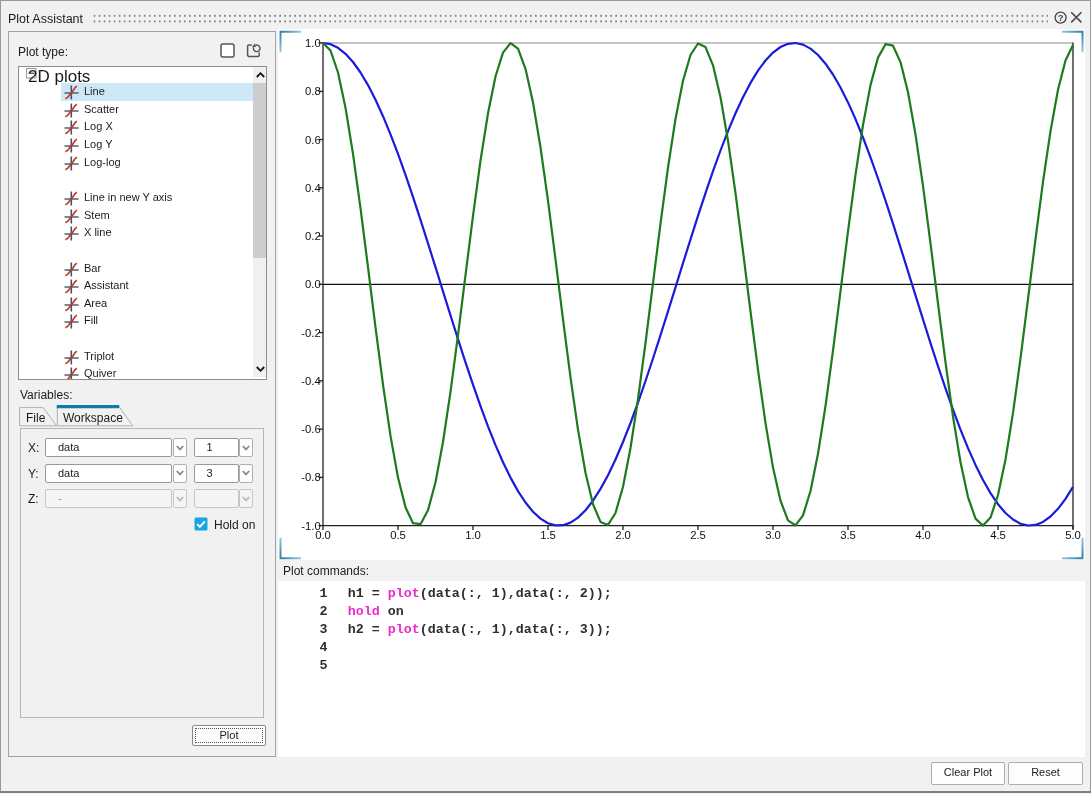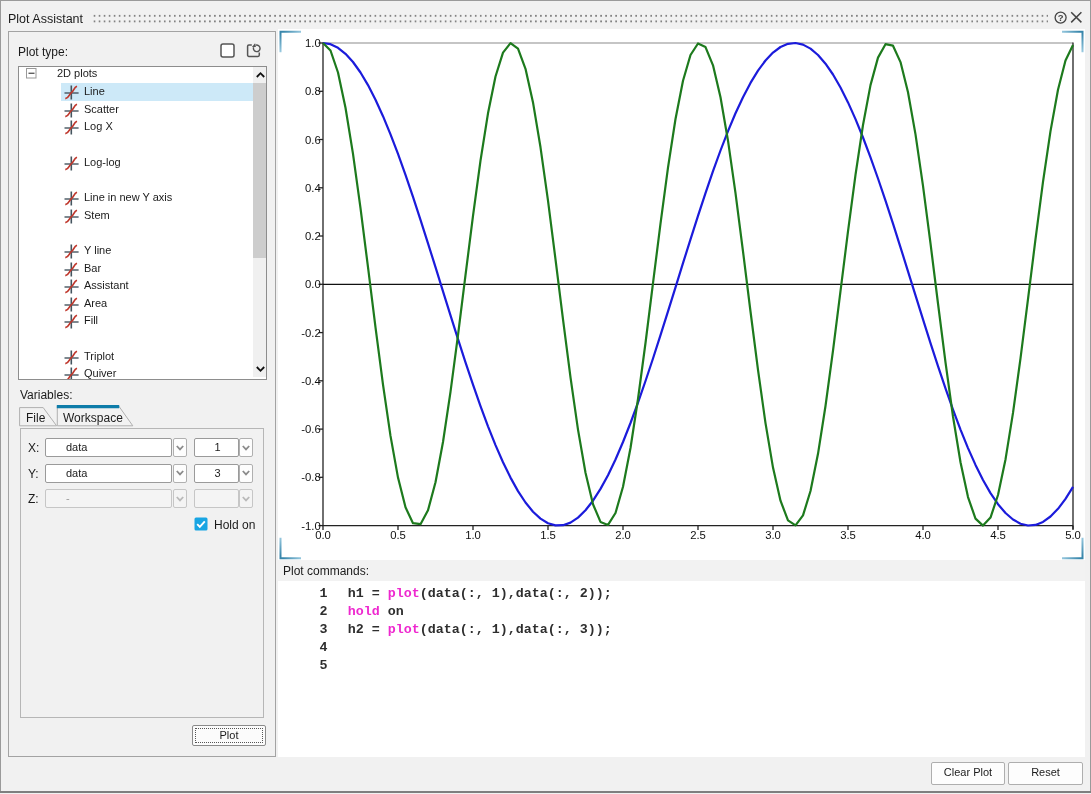--- a/index.html
+++ b/index.html
@@ -12,21 +12,21 @@
 #treebox{position:absolute;left:18px;top:66px;width:247px;height:312px;border:1px solid #8d8d8d;background:#fff;overflow:hidden}
 .trow{position:absolute;left:1px;width:277px;height:17.7px}
 .trow.sel{background:linear-gradient(to right,rgba(0,0,0,0) 41px,#cde9f8 41px)}
 .trow .ti{position:absolute;left:44px;top:1.5px}
 .trow .tlab{position:absolute;left:64px;top:1.6px;font-size:11px;color:#1b1b1b}
 #sbar{position:absolute;right:0px;top:0px;width:13px;height:310px;background:#f0f0f0}
 #sthumb{position:absolute;right:0px;top:16px;width:13px;height:175px;background:#cdcdcd}
 #vars-label{left:20px;top:388px}
 #groupbox{position:absolute;left:20px;top:428px;width:242px;height:288px;border:1px solid #b6b6b6}
 .cfield{position:absolute;height:17px;background:#fff;border:1px solid #9a9a9a;border-radius:2px;font-size:11px;color:#1b1b1b;padding:0;line-height:17px}
-.cfield span{margin-left:20px}
+.cfield span{margin-left:12px}
 .cbtn{position:absolute;width:12px;height:17px;background:#fdfdfd;border:1px solid #b0b0b0;border-radius:2px}
 .cbtn svg{position:absolute;left:2px;top:5.5px}
 .dis{background:#f4f4f4!important;border-color:#c6c6c6!important;color:#9a9a9a!important}
 #plotbtn{position:absolute;left:192px;top:725px;width:72px;height:19px;background:#fbfbfb;border:1px solid #8a8a8a;border-radius:2px}
 #plotbtn .foc{position:absolute;left:2px;top:2px;right:2px;bottom:2px;border:1px dotted #555}
 #plotbtn .t{position:absolute;width:100%;text-align:center;top:3px;font-size:11px;color:#1b1b1b}
 #rpanel{position:absolute;left:278px;top:29px;width:807px;height:728px;background:#fff}
 #cmdstrip{position:absolute;left:278px;top:560px;width:807px;height:21px;background:#f2f2f2}
 #cmdlabel{left:283px;top:564px}
 #code,#nums{position:absolute;top:584.6px;font-family:"Liberation Mono",monospace;font-size:13.33px;font-weight:bold;line-height:18.1px;color:#2e2e2e;white-space:pre;margin:0}
@@ -74,20 +74,28 @@
       <span class="tlab">Scatter</span>
     </div>
 <div class="trow" style="top:51.7px">
       <svg class="ti" width="15" height="15" viewBox="0 0 15 15">
         <line x1="7.3" y1="0.5" x2="7.3" y2="14.5" stroke="#45555f" stroke-width="1.6"></line>
         <line x1="0.5" y1="8.0" x2="14.6" y2="8.0" stroke="#45555f" stroke-width="1.4"></line>
         <path d="M1.3,13.6 C5.2,13.0 4.8,9.3 7.4,7.6 C10.0,5.9 9.8,2.4 13.0,1.3" fill="none" stroke="#bf362b" stroke-width="1.7"></path>
       </svg>
       <span class="tlab">Log X</span>
     </div>
+<div class="trow" style="top:69.3px">
+      <svg class="ti" width="15" height="15" viewBox="0 0 15 15">
+        <line x1="7.3" y1="0.5" x2="7.3" y2="14.5" stroke="#45555f" stroke-width="1.6"></line>
+        <line x1="0.5" y1="8.0" x2="14.6" y2="8.0" stroke="#45555f" stroke-width="1.4"></line>
+        <path d="M1.3,13.6 C5.2,13.0 4.8,9.3 7.4,7.6 C10.0,5.9 9.8,2.4 13.0,1.3" fill="none" stroke="#bf362b" stroke-width="1.7"></path>
+      </svg>
+      <span class="tlab">Log Y</span>
+    </div>
 <div class="trow" style="top:87.0px">
       <svg class="ti" width="15" height="15" viewBox="0 0 15 15">
         <line x1="7.3" y1="0.5" x2="7.3" y2="14.5" stroke="#45555f" stroke-width="1.6"></line>
         <line x1="0.5" y1="8.0" x2="14.6" y2="8.0" stroke="#45555f" stroke-width="1.4"></line>
         <path d="M1.3,13.6 C5.2,13.0 4.8,9.3 7.4,7.6 C10.0,5.9 9.8,2.4 13.0,1.3" fill="none" stroke="#bf362b" stroke-width="1.7"></path>
       </svg>
       <span class="tlab">Log-log</span>
     </div>
 <div class="trow" style="top:122.3px">
       <svg class="ti" width="15" height="15" viewBox="0 0 15 15">
@@ -98,27 +106,27 @@
       <span class="tlab">Line in new Y axis</span>
     </div>
 <div class="trow" style="top:140.0px">
       <svg class="ti" width="15" height="15" viewBox="0 0 15 15">
         <line x1="7.3" y1="0.5" x2="7.3" y2="14.5" stroke="#45555f" stroke-width="1.6"></line>
         <line x1="0.5" y1="8.0" x2="14.6" y2="8.0" stroke="#45555f" stroke-width="1.4"></line>
         <path d="M1.3,13.6 C5.2,13.0 4.8,9.3 7.4,7.6 C10.0,5.9 9.8,2.4 13.0,1.3" fill="none" stroke="#bf362b" stroke-width="1.7"></path>
       </svg>
       <span class="tlab">Stem</span>
     </div>
-<div class="trow" style="top:175.3px">
-      <svg class="ti" width="15" height="15" viewBox="0 0 15 15">
-        <line x1="7.3" y1="0.5" x2="7.3" y2="14.5" stroke="#45555f" stroke-width="1.6"></line>
-        <line x1="0.5" y1="8.0" x2="14.6" y2="8.0" stroke="#45555f" stroke-width="1.4"></line>
-        <path d="M1.3,13.6 C5.2,13.0 4.8,9.3 7.4,7.6 C10.0,5.9 9.8,2.4 13.0,1.3" fill="none" stroke="#bf362b" stroke-width="1.7"></path>
-      </svg>
-      <span class="tlab">Y line</span>
+<div class="trow" style="top:157.6px">
+      <svg class="ti" width="15" height="15" viewBox="0 0 15 15">
+        <line x1="7.3" y1="0.5" x2="7.3" y2="14.5" stroke="#45555f" stroke-width="1.6"></line>
+        <line x1="0.5" y1="8.0" x2="14.6" y2="8.0" stroke="#45555f" stroke-width="1.4"></line>
+        <path d="M1.3,13.6 C5.2,13.0 4.8,9.3 7.4,7.6 C10.0,5.9 9.8,2.4 13.0,1.3" fill="none" stroke="#bf362b" stroke-width="1.7"></path>
+      </svg>
+      <span class="tlab">X line</span>
     </div>
 <div class="trow" style="top:193.0px">
       <svg class="ti" width="15" height="15" viewBox="0 0 15 15">
         <line x1="7.3" y1="0.5" x2="7.3" y2="14.5" stroke="#45555f" stroke-width="1.6"></line>
         <line x1="0.5" y1="8.0" x2="14.6" y2="8.0" stroke="#45555f" stroke-width="1.4"></line>
         <path d="M1.3,13.6 C5.2,13.0 4.8,9.3 7.4,7.6 C10.0,5.9 9.8,2.4 13.0,1.3" fill="none" stroke="#bf362b" stroke-width="1.7"></path>
       </svg>
       <span class="tlab">Bar</span>
     </div>
 <div class="trow" style="top:210.6px">
@@ -168,21 +176,21 @@
         <path d="M0.8,6 L4.5,2.2 L8.2,6" fill="none" stroke="#111" stroke-width="1.8"></path>
       </svg>
 <svg style="position:absolute;bottom:4px;left:2.5px" width="9" height="9" viewBox="0 0 9 9">
         <path d="M0.8,3 L4.5,6.8 L8.2,3" fill="none" stroke="#111" stroke-width="1.8"></path>
       </svg>
 </div>
 <svg class="abs" style="left:7px;top:1.2px" width="11" height="11" viewBox="0 0 11 11">
       <rect x="0.5" y="0.5" width="9.5" height="9.5" fill="#fff" stroke="#999"></rect>
       <line x1="2.5" y1="5.25" x2="8.5" y2="5.25" stroke="#444" stroke-width="1.2"></line>
     </svg>
-<span class="tlab" style="position:absolute;left:38px;top:-0.2px;font-size:11px;color:#1b1b1b">2D plots</span>
+<span class="tlab" style="position:absolute;left:9px;top:-0.2px;font-size:17px;color:#1b1b1b">2D plots</span>
 </div>
 <div class="lab" id="vars-label">Variables:</div>
 <svg class="abs" style="left:18px;top:404px" width="120" height="24" viewBox="0 0 120 24">
 <path d="M1.6,3.6 L25.2,3.6 L38.6,21.8 L1.6,21.8 Z" fill="#f1f1f1" stroke="#b0b0b0"></path>
 <path d="M39.3,2.1 L100.8,2.1 L114.8,21.8 L39.3,21.8 Z" fill="#f2f2f2" stroke="#b0b0b0"></path>
 <path d="M38.8,2.6 L101.2,2.6" stroke="#0e7ca9" stroke-width="3.2"></path>
 </svg>
 <div class="lab" style="left:26px;top:411px">File</div>
 <div class="lab" style="left:63px;top:411px">Workspace</div>
 <div id="groupbox"></div>

